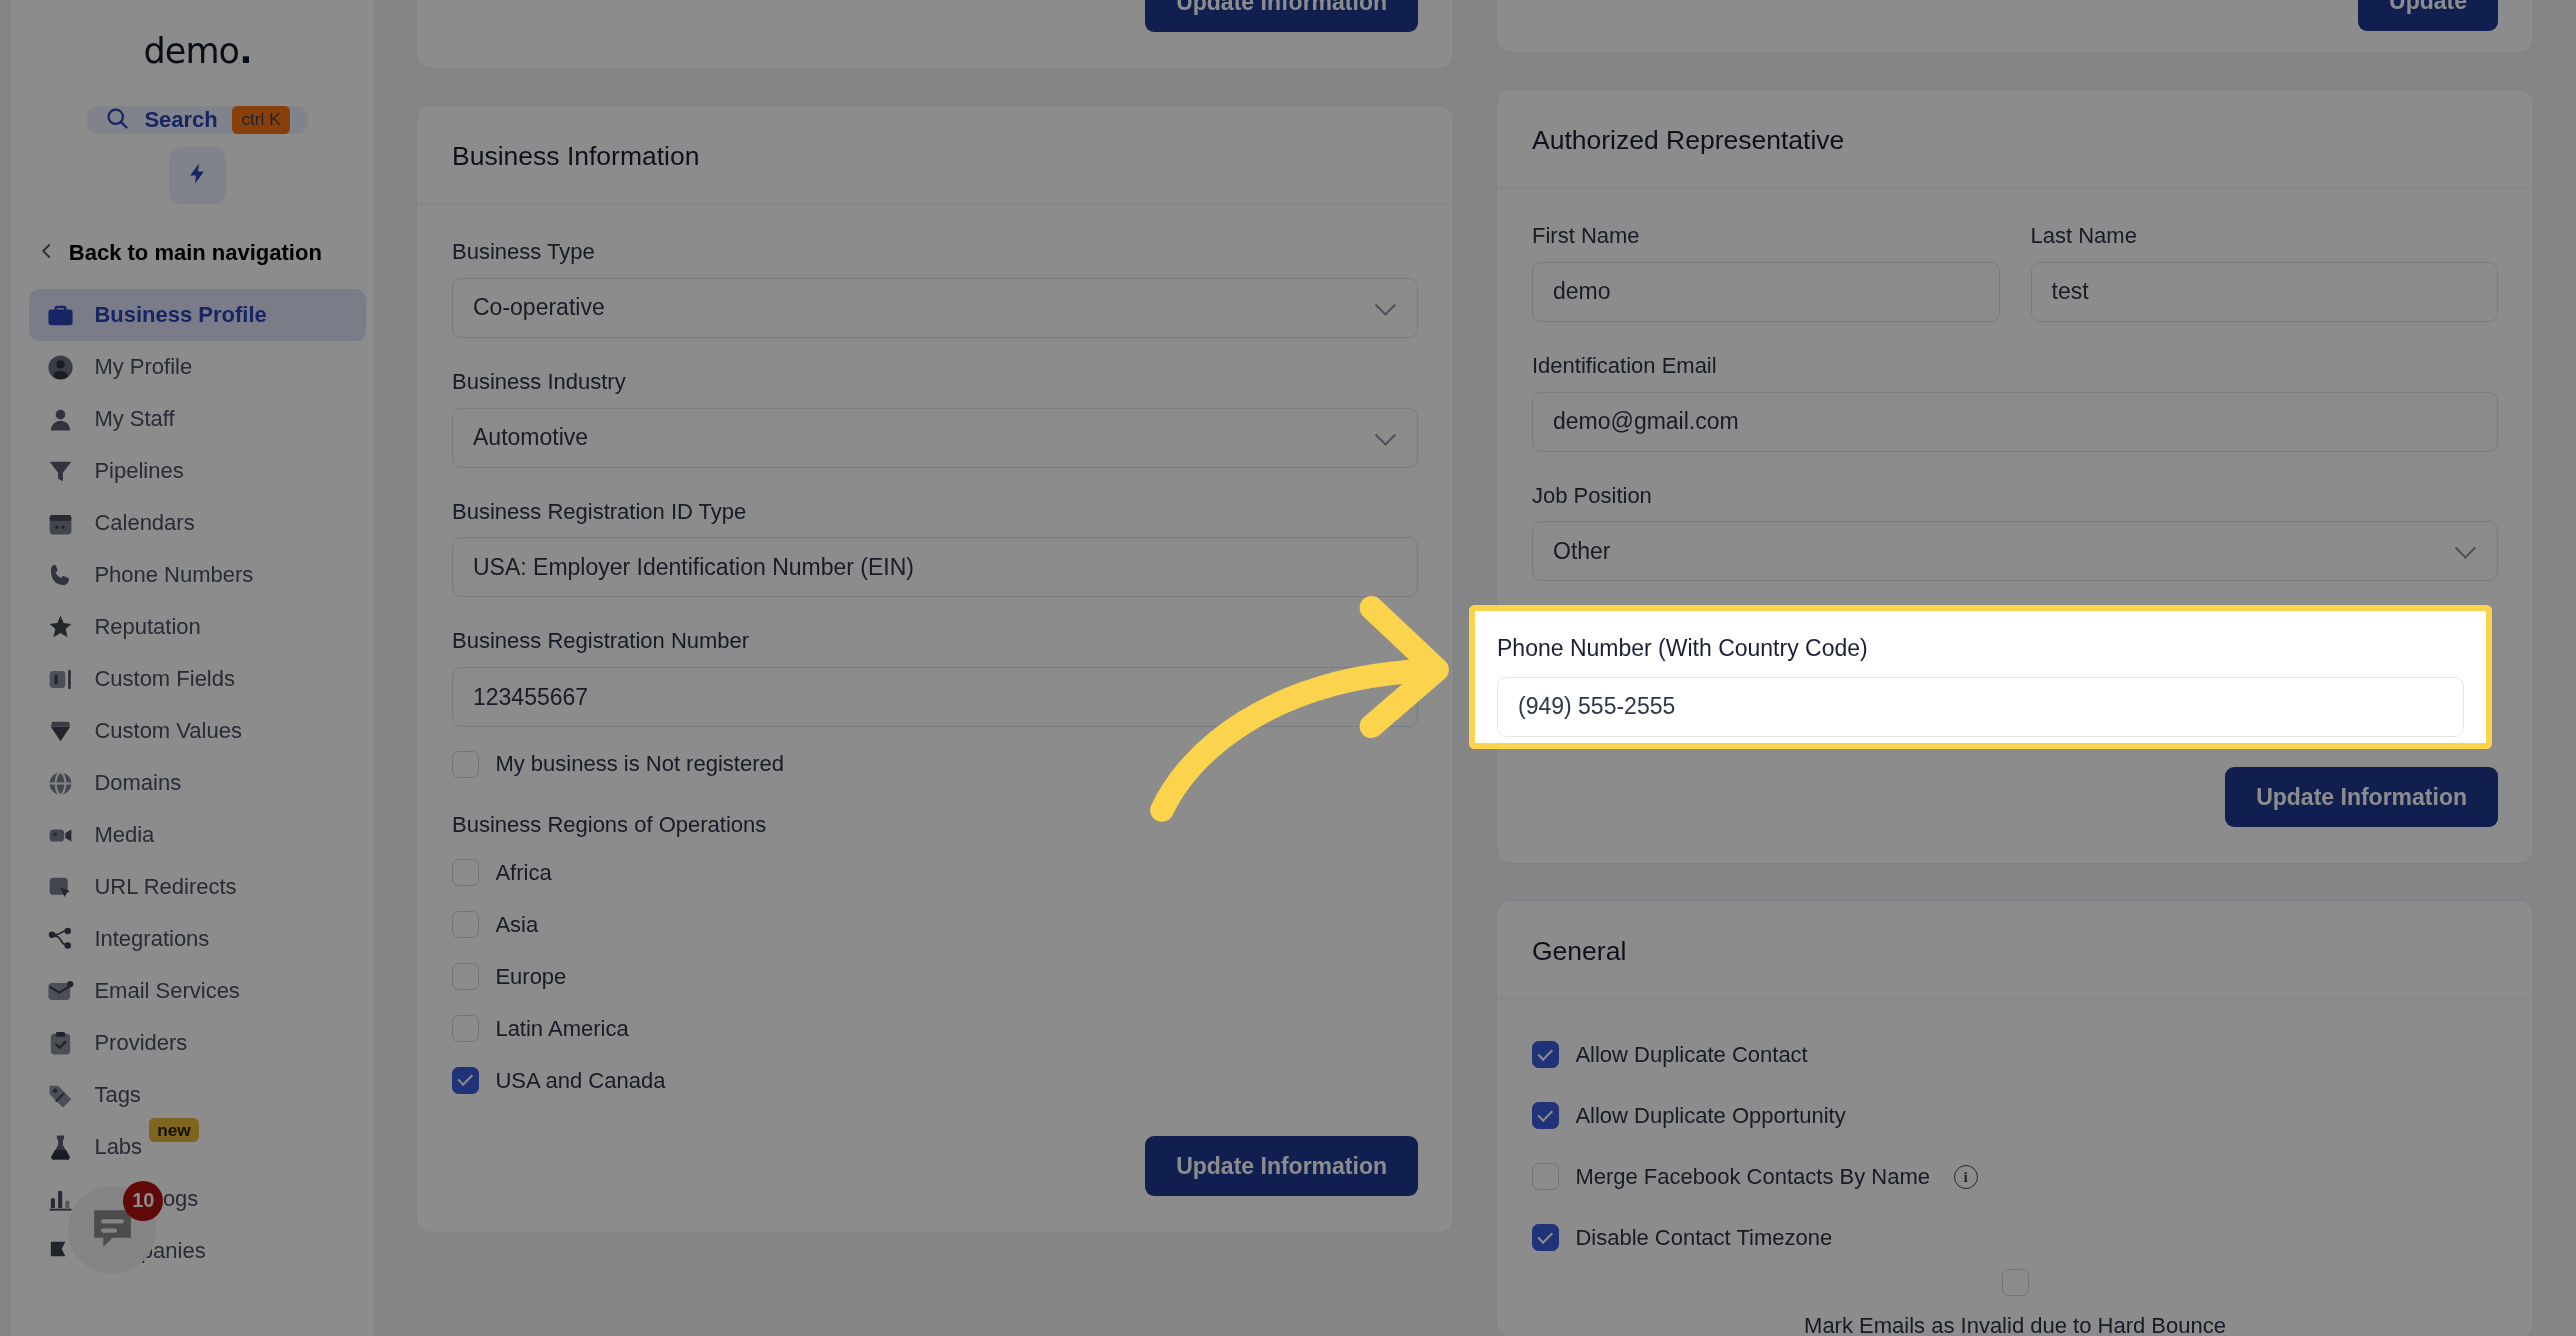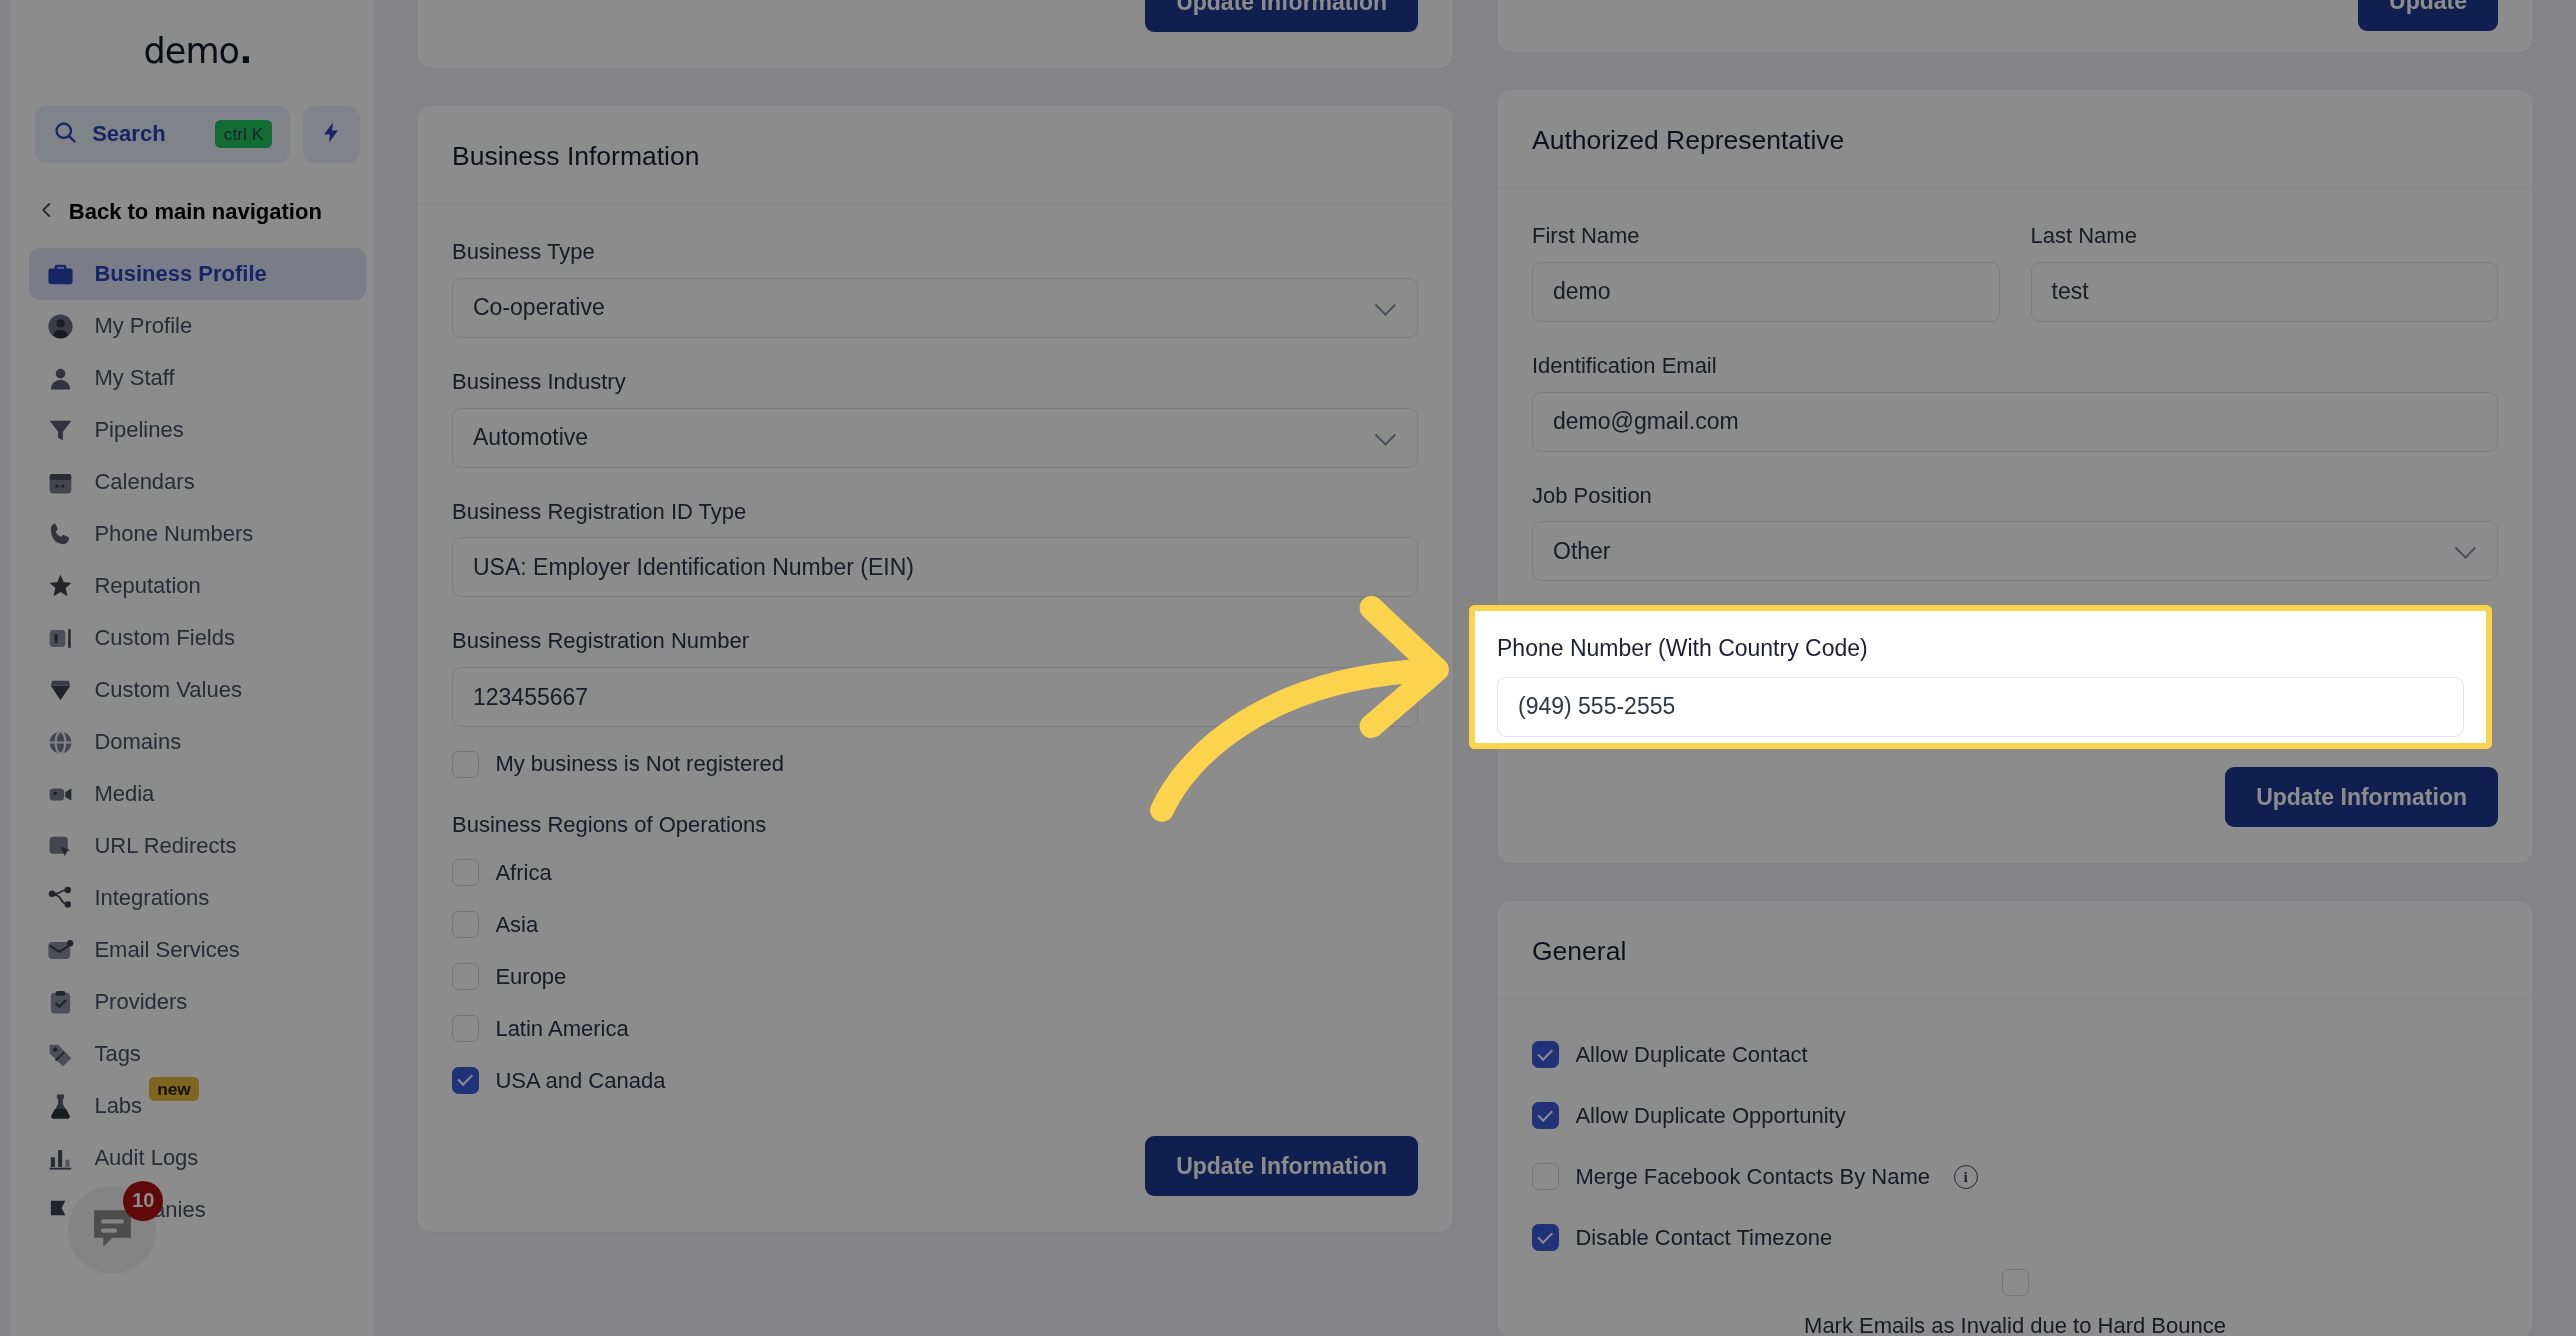--- a/index.html
+++ b/index.html
@@ -31,31 +31,31 @@
     height: 102px; display: flex; align-items: center; justify-content: center;
   }
   .logo {
     font-family: "DejaVu Sans", sans-serif;
     font-size: 35px; letter-spacing: -0.9px; color: #101828; font-weight: 400;
   }
   .logo .dot { font-weight: 700; }
 
   .search-row {
     display: flex; align-items: center; gap: 12.8px;
-    padding: 0 24px; margin-top: 3.6px;
+    padding: 0 24px; margin-top: 3.6px; flex-direction: column;
   }
   .search-box {
     flex: 1; height: 57px; border-radius: 12px;
     background: #eceefb;
     display: flex; align-items: center; gap: 14.6px;
     padding: 0 18px;
   }
   .search-label { color: #2a44b8; font-size: 22px; font-weight: 700; flex: 1; }
   .kbd {
-    background: #22c55e; color: #3b3f52; font-size: 17.3px;
+    background: #f97316; color: #3b3f52; font-size: 17.3px;
     border-radius: 5.5px; padding: 3.6px 9px; font-weight: 500;
   }
   .bolt-box {
     width: 57px; height: 57px; border-radius: 12px; background: #eceefb;
     display:flex; align-items:center; justify-content:center;
   }
 
   .back-nav {
     display: flex; align-items: center; gap: 12.8px;
     padding: 0 27px; height: 73px; margin-top: 12.8px;

